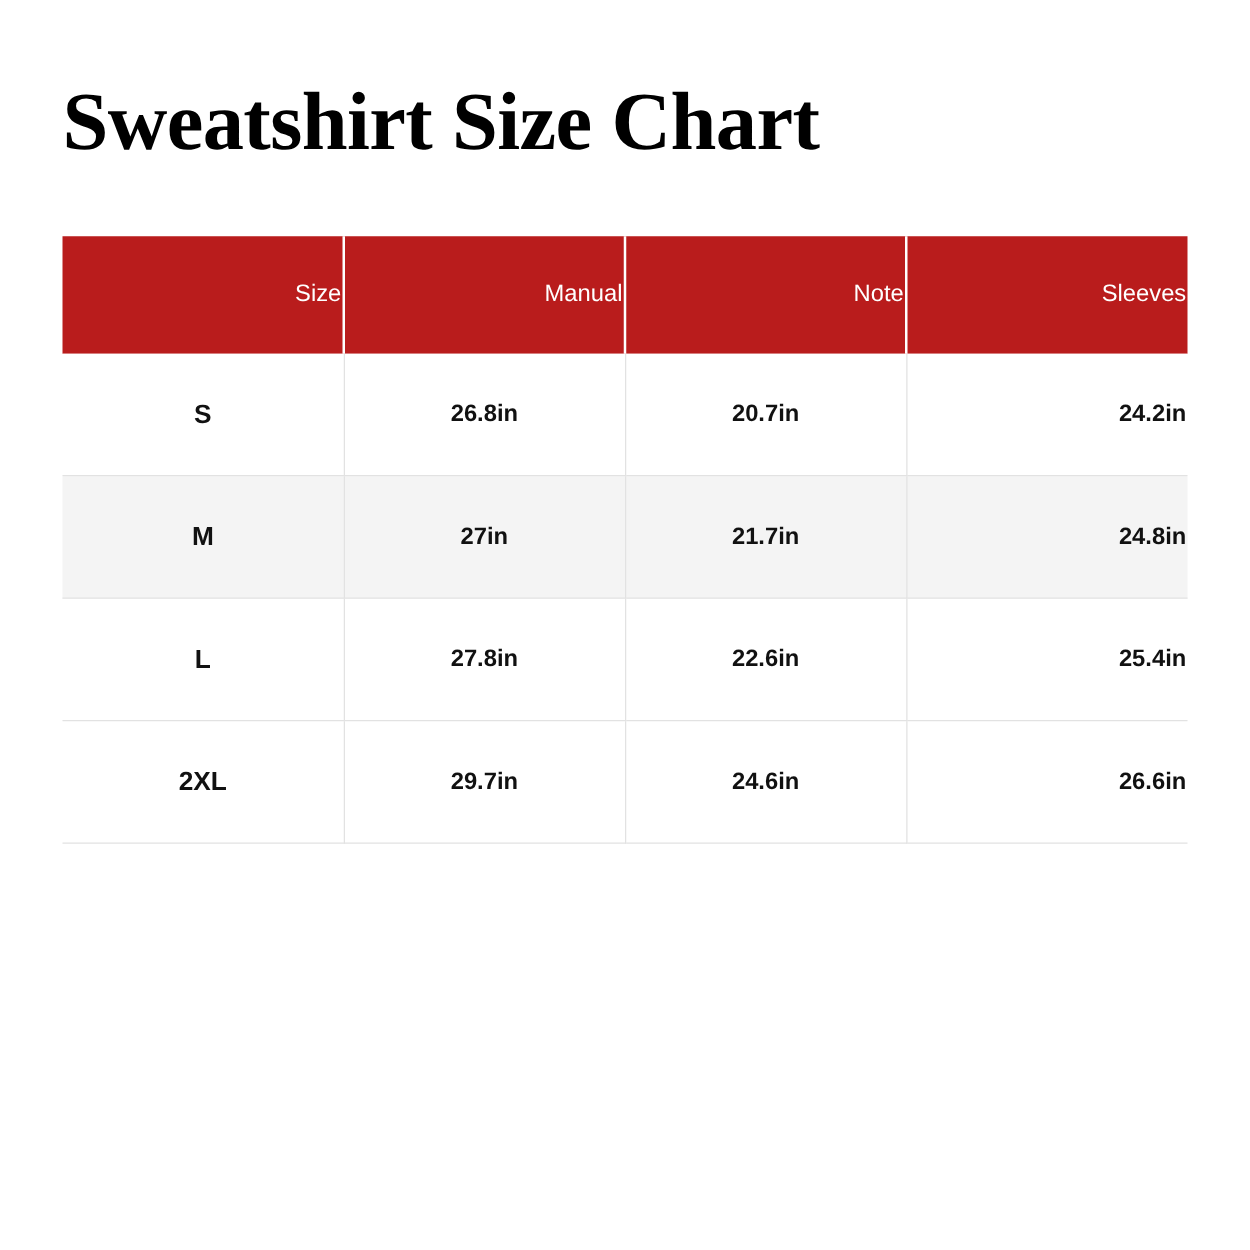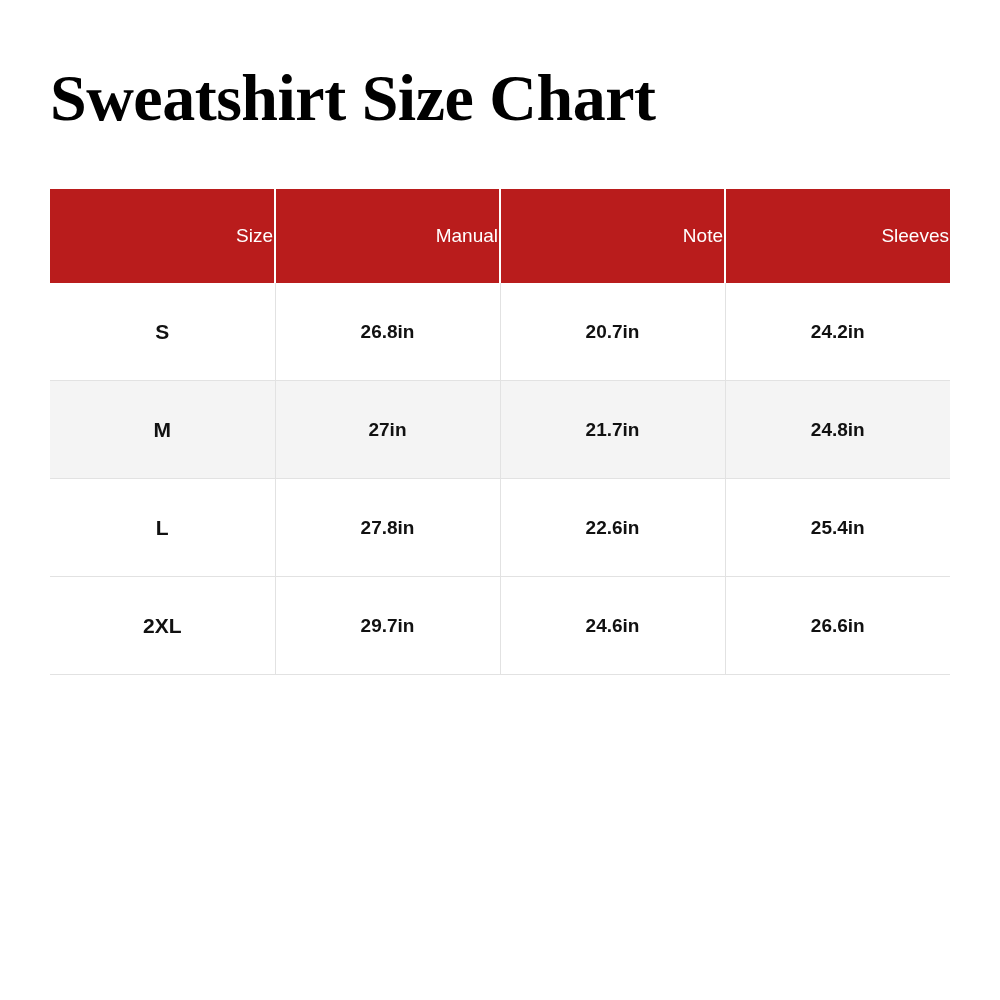--- a/index.html
+++ b/index.html
@@ -65,20 +65,21 @@
     vertical-align: middle;
     font-size: 19px;
     color: #111111;
     border-bottom: 1px solid #e2e2e2;
     border-right: 1px solid #e2e2e2;
     background: #ffffff;
     font-weight: bold;
   }
   table.size-chart tbody td:last-child {
     border-right: none;
+    text-align: right;
   }
   table.size-chart tbody tr.alt td {
     background: #f4f4f4;
   }
   table.size-chart tbody td.size-cell {
     font-weight: bold;
     font-size: 21px;
   }
 </style>
 </head>

